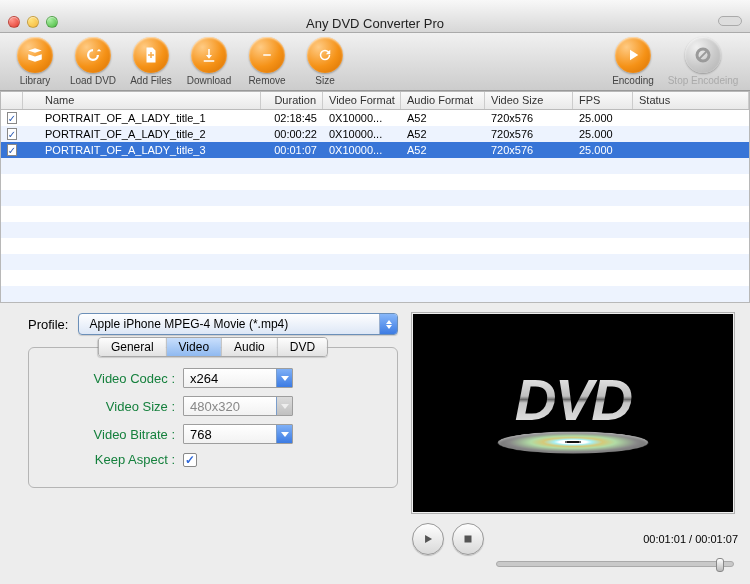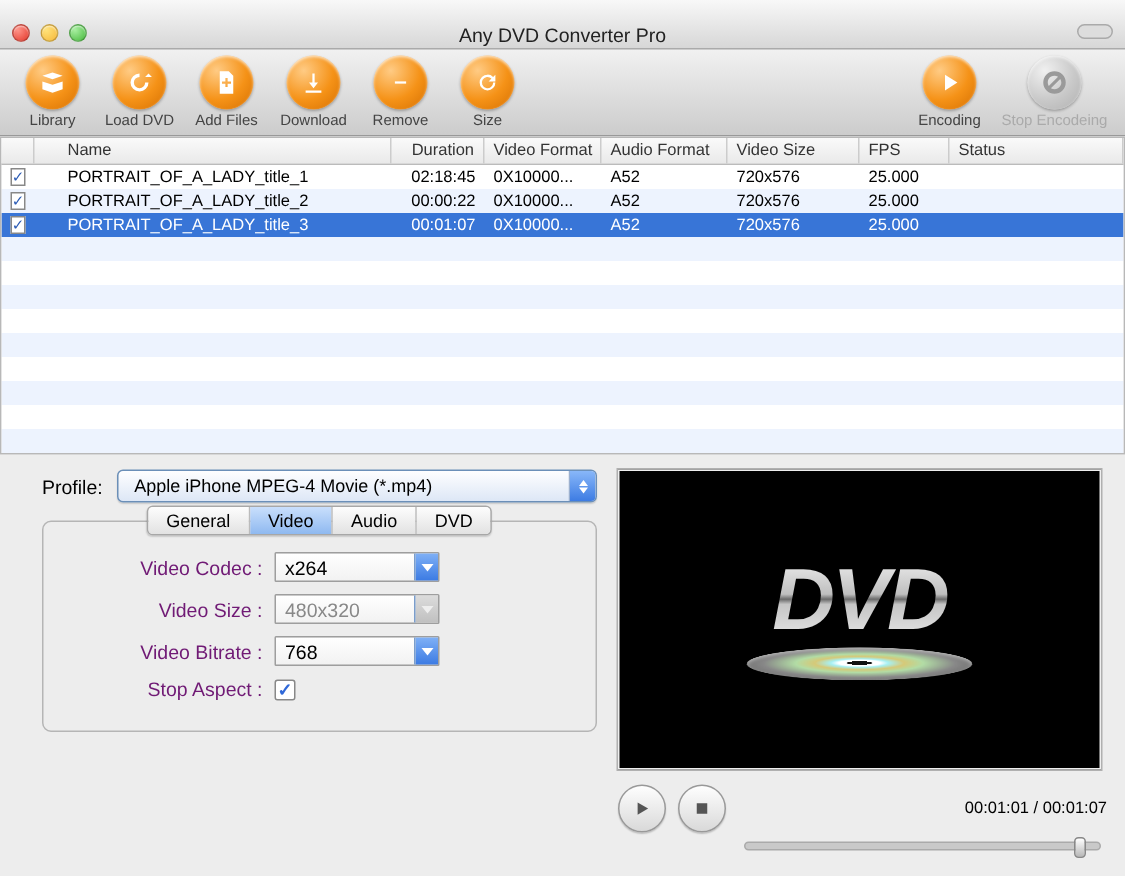--- a/index.html
+++ b/index.html
@@ -52,21 +52,21 @@
 .aqua-end .up { border-bottom:4px solid #fff; }
 .aqua-end .down { border-top:4px solid #fff; }
 
 .tabbox { border: 1px solid #b5b5b5; border-radius: 6px; background: #ededed; padding: 20px 16px 12px 16px; position: relative; margin-top: 4px; }
 .tabstrip { position:absolute; top:-11px; left:50%; transform:translateX(-50%); display:flex; border:1px solid #a7a7a7; border-radius:4px; overflow:hidden; box-shadow: 0 1px 1px rgba(0,0,0,.15);}
 .tab { padding: 2px 12px; font-size:12px; background: linear-gradient(#fdfdfd, #e2e2e2); border-right:1px solid #bbb; cursor:pointer; }
 .tab:last-child { border-right:none; }
 .tab.active { background: linear-gradient(#c9dffc, #8fb9f0); }
 
 .form-row { display:flex; align-items:center; margin-bottom: 8px; gap: 8px; }
-.form-label { width: 130px; text-align:right; font-size:13px; color:#701a75; }
+.form-label { width: 130px; text-align:right; font-size:13px; color:#15803d; }
 .combo { height: 20px; border:1px solid #9e9e9e; background: linear-gradient(#fff,#f2f2f2); display:flex; align-items:center; font-size:13px; position:relative; width: 110px; padding: 0 20px 0 6px; border-radius:1px; }
 .combo .endcap { position:absolute; right:0; top:0; width:16px; height:100%; background: linear-gradient(#7fb0f6, #3c7be3); border-left:1px solid #7a9dcb; display:flex; align-items:center; justify-content:center; }
 .combo.disabled .endcap { background: linear-gradient(#dcdcdc,#c0c0c0); }
 .combo.disabled { color:#888;text-align:right; }
 .endcap .dtri { width:0; height:0; border-left:4px solid transparent; border-right:4px solid transparent; border-top:5px solid #fff; }
 .checkbox { width:14px; height:14px; border:1px solid #888; background:#fff; border-radius:2px; display:flex; align-items:center; justify-content:center; color:#2f68d8; font-size:12px; font-weight:bold; box-shadow: inset 0 1px 1px rgba(255,255,255,.7); }
 
 .right-panel { flex:1; }
 .preview { width: 322px; height: 200px; background:#000; border:1px solid #efefef; display:flex; align-items:center; justify-content:center; position:relative; box-shadow: 0 0 0 1px #b0b0b0; }
 .dvd-logo { text-align:center; color:#dcdcdc; }
@@ -272,21 +272,21 @@
       <div class="form-row">
         <div class="form-label">Video Bitrate :</div>
         <div class="combo">
           <span>768</span>
           <div class="endcap">
               <div class="dtri"></div>
             </div>
         </div>
       </div>
       <div class="form-row">
-        <div class="form-label">Stop Aspect :</div>
+        <div class="form-label">Keep Aspect :</div>
         <div class="checkbox">✓</div>
       </div>
     </div>
   </div>
 
   <div class="right-panel">
     <div class="preview">
       <div class="dvd-logo">
         <div class="dvd-text">DVD</div>
         <div class="disc"></div>

